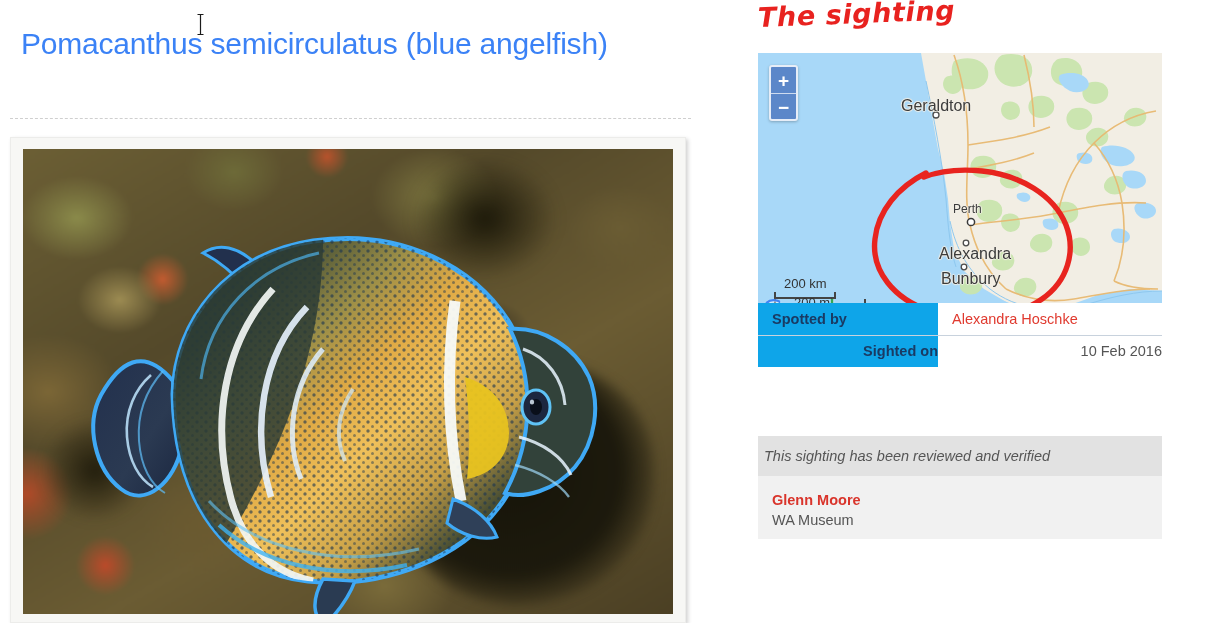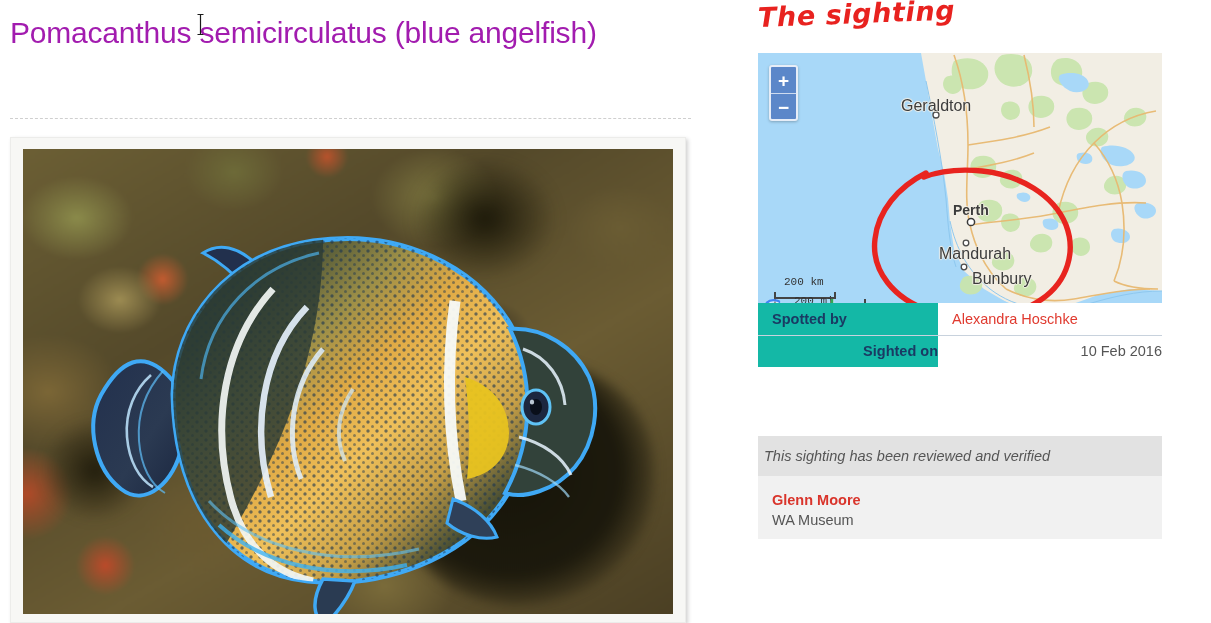--- a/index.html
+++ b/index.html
@@ -22,23 +22,23 @@
     left: 0; top: 0;
     width: 700px; height: 623px;
   }
   #page-title {
     position: absolute;
     left: 10px; top: 8px;
     width: 620px;
     font-size: 30px;
     line-height: 49px;
     font-weight: normal;
-    color: #a21caf;
+    color: #3b82f6;
     letter-spacing: -0.2px;
-    margin: 0;
+    margin: 11px;
   }
   #title-separator {
     position: absolute;
     left: 10px; top: 118px;
     width: 681px;
     border-top: 1px dashed #cfcfcf;
   }
   #photo-frame {
     position: absolute;
     left: 10px; top: 137px;
@@ -136,23 +136,23 @@
     position: absolute;
     font-size: 16px;
     color: #3c3c3c;
     font-family: "Liberation Sans", sans-serif;
     text-shadow:
       1px 0 1px #f3efe6, -1px 0 1px #f3efe6,
       0 1px 1px #f3efe6, 0 -1px 1px #f3efe6;
     white-space: nowrap;
   }
   #label-geraldton { left: 143px; top: 44px; }
-  #label-perth { left: 195px; top: 149px; font-size: 14px; font-weight: bold; }
+  #label-perth { left: 195px; top: 149px; font-size: 12px; }
   #label-mandurah { left: 181px; top: 192px; }
-  #label-bunbury { left: 183px; top: 217px; margin-left: 31px; }
+  #label-bunbury { left: 183px; top: 217px; }
 
   #zoom-control {
     position: absolute;
     left: 11px; top: 12px;
     width: 29px; height: 56px;
     background: #5b87c9;
     border: 2px solid rgba(255,255,255,0.85);
     border-radius: 3px;
     box-shadow: 0 1px 3px rgba(0,0,0,0.25);
     box-sizing: border-box;
@@ -168,23 +168,23 @@
     font-size: 19px;
     font-weight: bold;
     line-height: 1;
     user-select: none;
   }
   #zoom-in { border-bottom: 1px solid rgba(255,255,255,0.7); }
 
   #scale-group { position: absolute; left: 8px; top: 222px; }
   .scale-label {
     position: absolute;
-    font-size: 11px;
+    font-size: 13px;
     color: #333333;
-    font-family: Liberation Mono, monospace;
+    font-family: Liberation Sans, sans-serif;
     white-space: nowrap;
   }
   #scale-km-label { left: 18px; top: 1px; }
   #scale-mi-label { left: 28px; top: 20px; }
   .scale-bar-km {
     position: absolute; left: 8px; top: 17px;
     width: 62px; height: 7px;
     border: 2px solid #444444;
     border-top: none;
     box-sizing: border-box;
@@ -234,21 +234,21 @@
   #info-table {
     position: absolute;
     left: 0px; top: 303px;
     width: 404px;
     border-collapse: collapse;
     table-layout: fixed;
   }
   #info-table tr { height: 32px; }
   #info-table th {
     width: 166px;
-    background: #14b8a6;
+    background: #0ea5e9;
     color: #1a3a63;
     font-size: 14.5px;
     font-weight: bold;
     text-align: left;
     padding: 0 0 0 14px;
     border-bottom: 1px solid #c8d2dd;
     vertical-align: middle;
   }
   #info-table td {
     background: #ffffff;
@@ -484,21 +484,21 @@
           <circle cx="206" cy="214" r="2.8" fill="#ffffff" stroke="#4b4b4b" stroke-width="1.3"></circle>
         </g>
 
         <path d="M168,120 C140,134 120,158 117,186 C113,218 136,246 172,258
                  C210,271 256,266 284,246 C310,228 318,198 308,172
                  C296,142 262,122 224,118 C204,116 182,118 166,124" fill="none" stroke="#e8241f" stroke-width="5.4" stroke-linecap="round" stroke-linejoin="round"></path>
       </svg>
 
       <div class="map-city-label" id="label-geraldton">Geraldton</div>
       <div class="map-city-label" id="label-perth">Perth</div>
-      <div class="map-city-label" id="label-mandurah">Mandurah</div>
+      <div class="map-city-label" id="label-mandurah">Alexandra</div>
       <div class="map-city-label" id="label-bunbury">Bunbury</div>
 
       <div id="zoom-control">
         <div class="zoom-btn" id="zoom-in">+</div>
         <div class="zoom-btn" id="zoom-out">−</div>
       </div>
 
       <div id="scale-group">
         <div class="scale-label" id="scale-km-label">200 km</div>
         <div class="scale-bar-km"></div>

